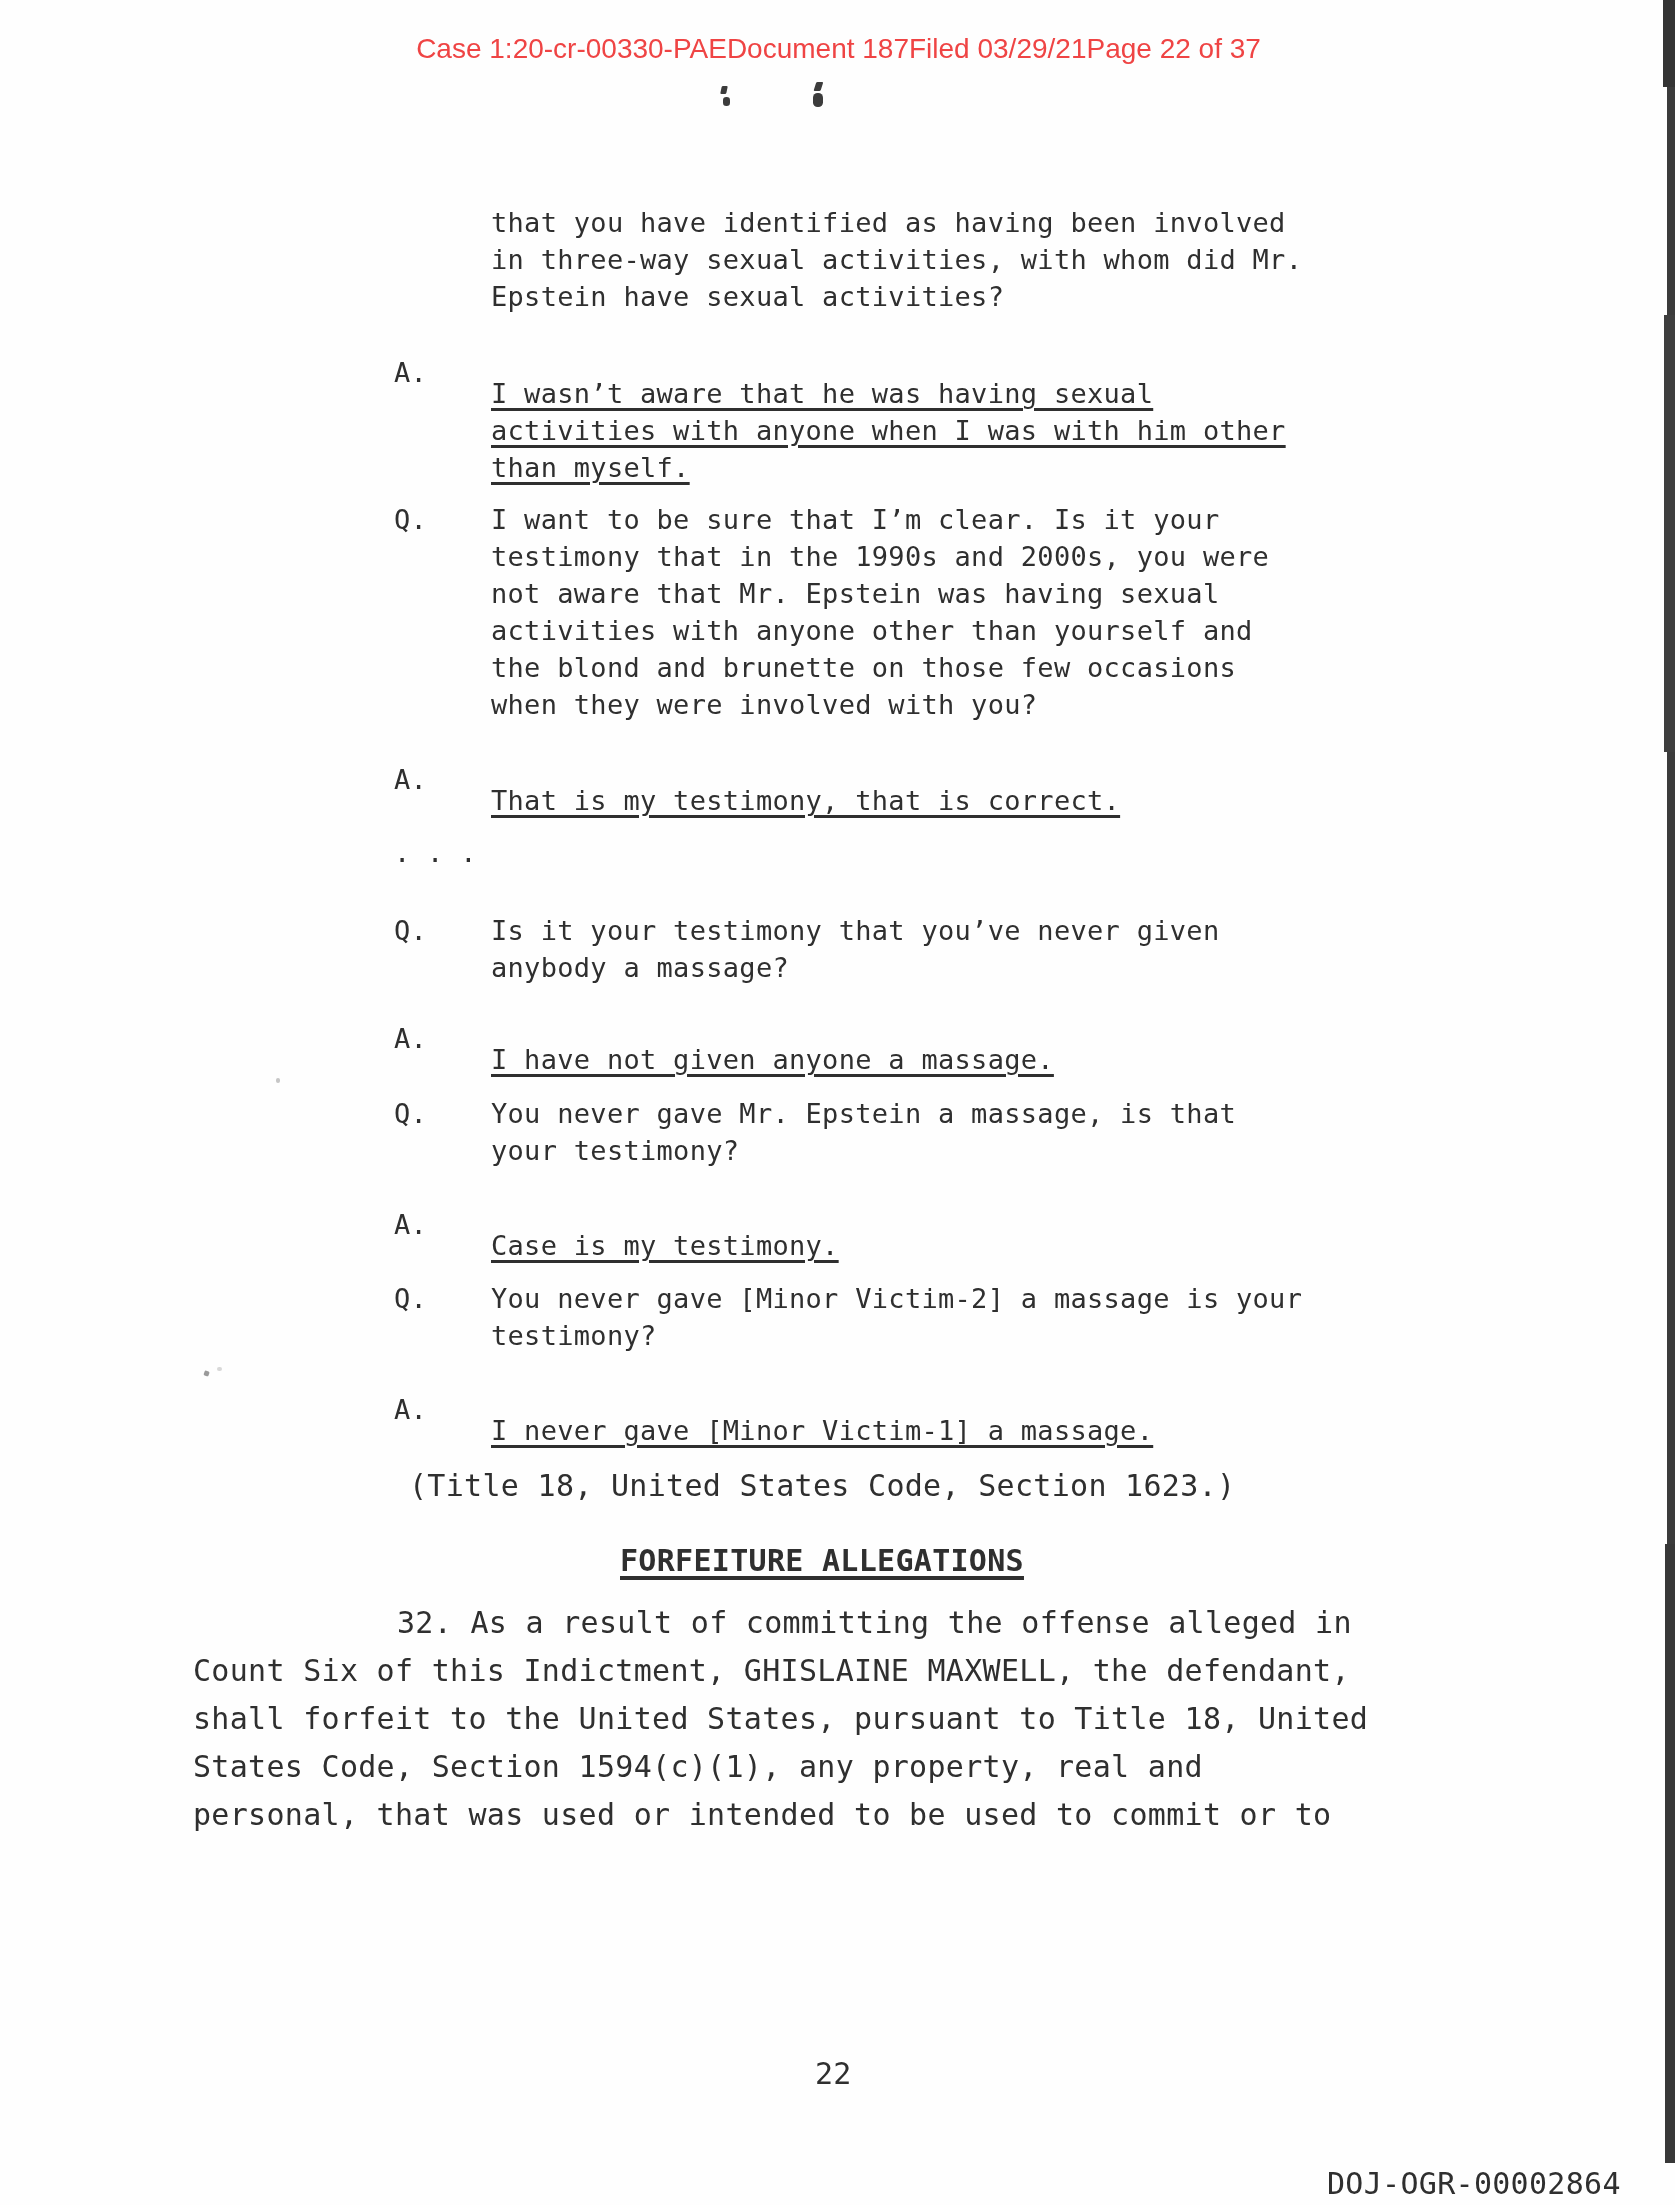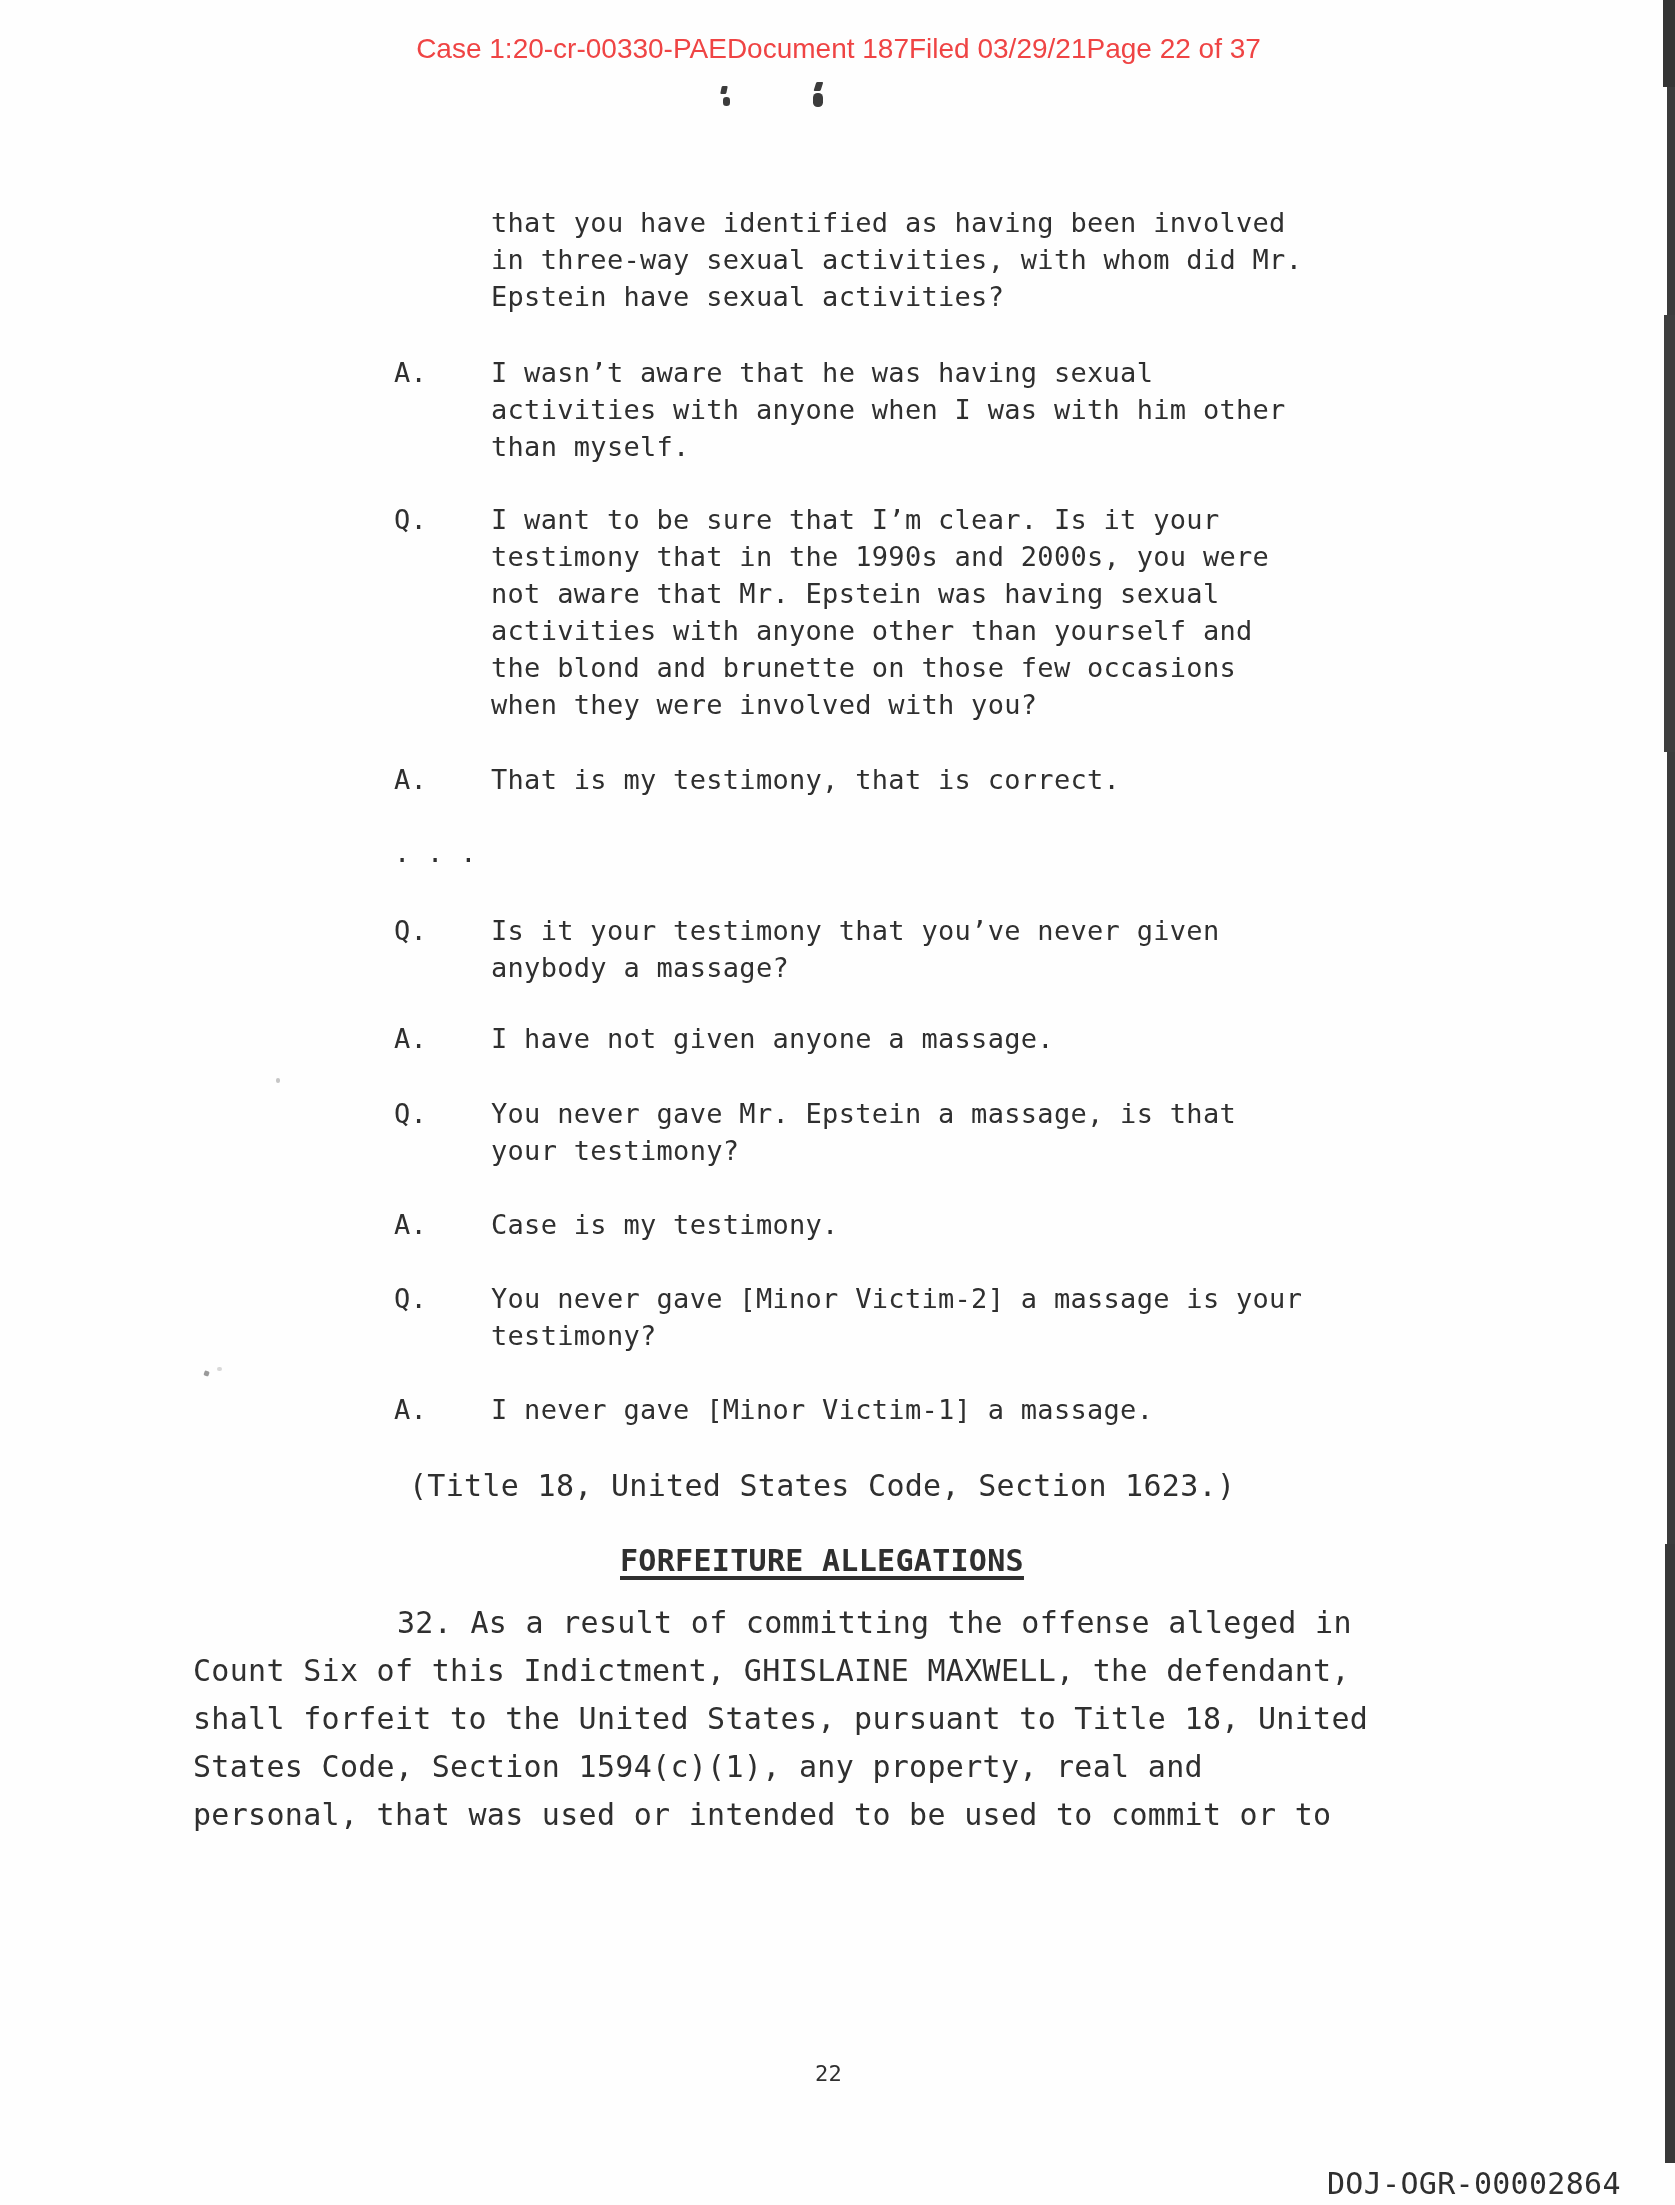--- a/index.html
+++ b/index.html
@@ -33,23 +33,25 @@
 
   
   .qa-block{
     position:absolute;left:394px;
     display:flex;align-items:flex-start;
     font-size:27px;line-height:37px;letter-spacing:0.3px;
   }
   .qa-label{width:97px;flex:0 0 97px;white-space:pre;}
   .qa-text{white-space:pre-line;width:940px;}
   .underlined .qa-text{
+    text-decoration:underline;
     text-decoration-thickness:3.3px;
     text-underline-offset:4.6px;
     text-decoration-color:#2f2f2f;
+    margin-top:21px;
   }
 
   .citation{
     position:absolute;left:409px;top:1467px;
     font-size:30px;line-height:37px;letter-spacing:0.3px;white-space:pre;
   }
 
   .forfeiture-heading{
     position:absolute;left:620px;top:1542px;
     font-size:30px;line-height:37px;letter-spacing:0.3px;
@@ -60,21 +62,21 @@
   }
 
   .forfeiture-para{
     position:absolute;left:193px;top:1599px;width:1222px;
     font-size:30px;line-height:48px;letter-spacing:0.3px;
     white-space:pre-line;text-indent:204px;
   }
 
   .page-number{
     position:absolute;left:815px;top:2055px;
-    font-size:22px;line-height:37px;letter-spacing:0.3px;
+    font-size:30px;line-height:37px;letter-spacing:0.3px;
   }
 
   .bates{
     position:absolute;left:1327px;top:2165px;
     font-size:30px;line-height:37px;letter-spacing:0.3px;white-space:nowrap;
   }
 
   
   .edge-strip{position:absolute;background:#3b3b3b;}
   .strip-main{left:1667px;top:0;width:8.5px;height:2163px;}

